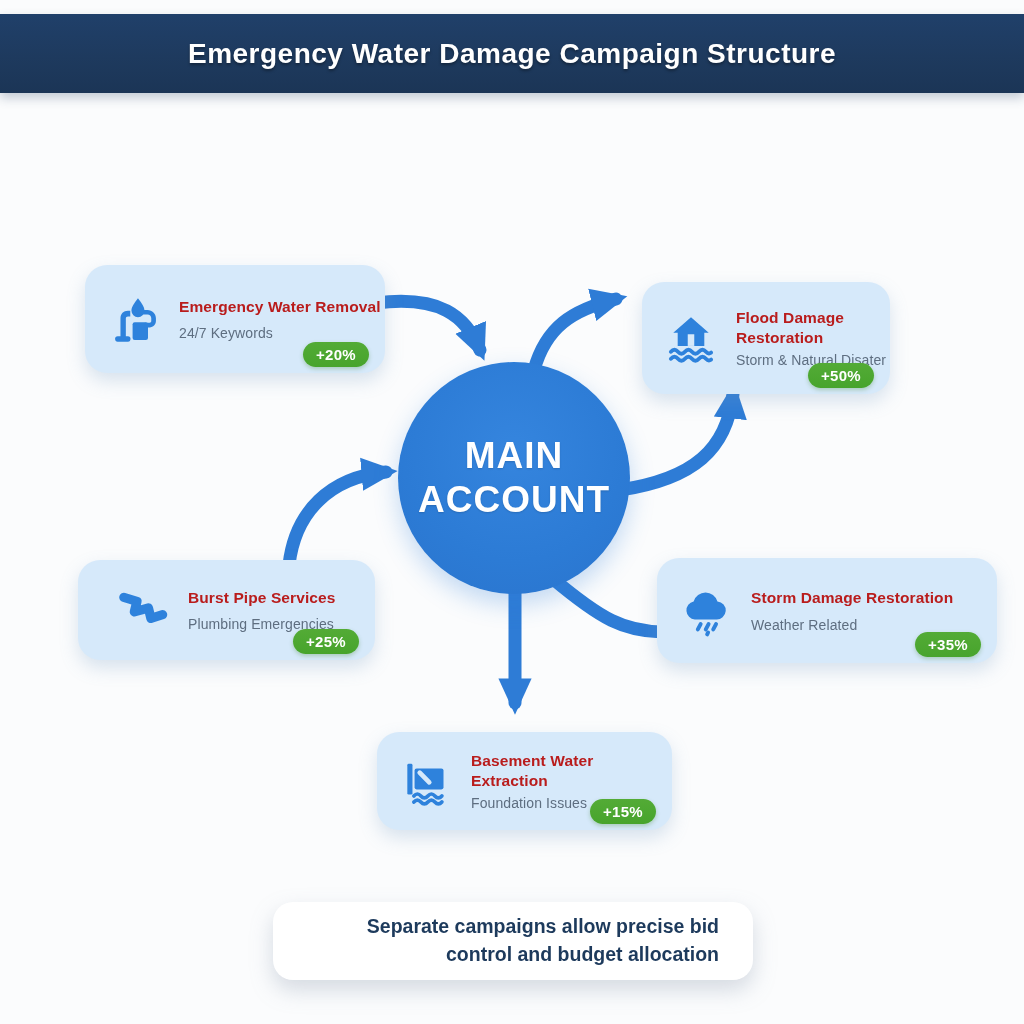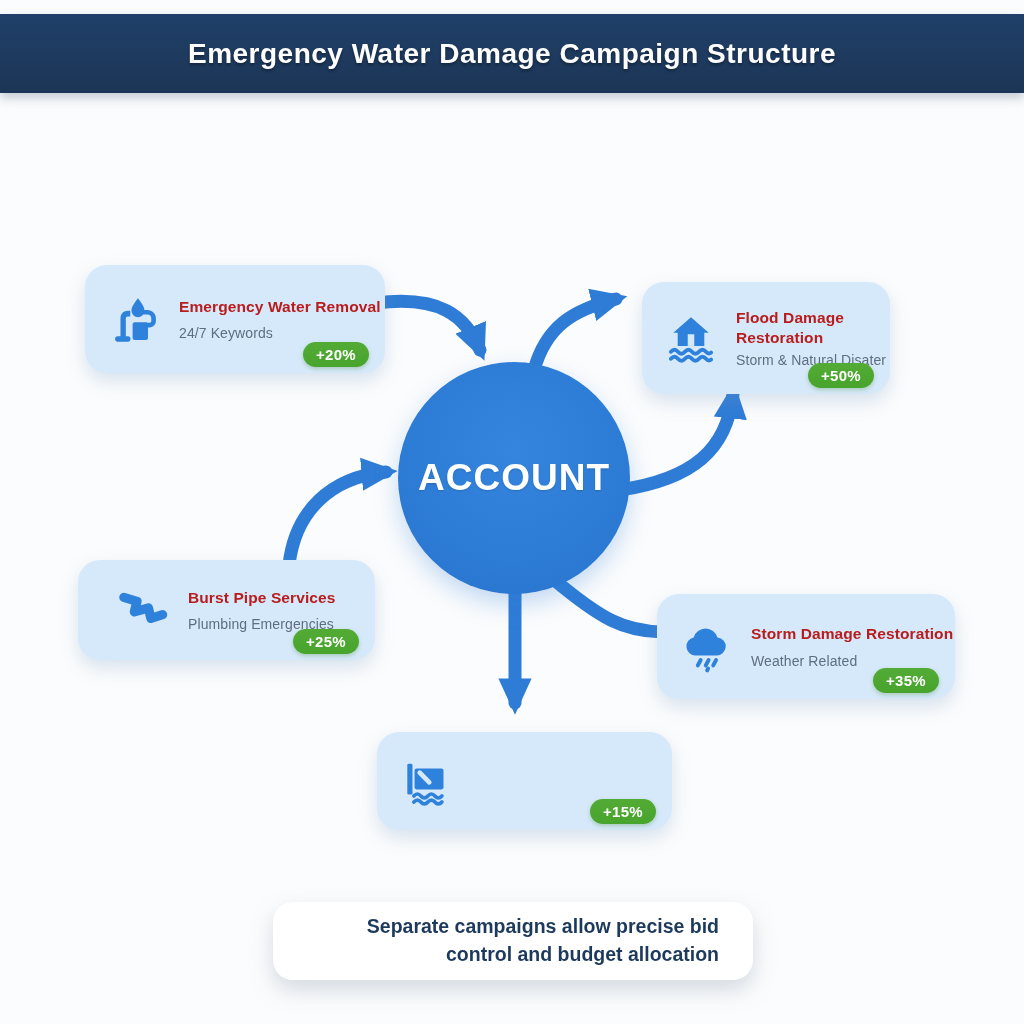--- a/index.html
+++ b/index.html
@@ -55,21 +55,21 @@
   .badge{
     position:absolute;right:16px;bottom:6px;
     background:linear-gradient(180deg,#53ab36 0%,#47a42c 100%);
     color:#fff;font-weight:bold;font-size:15px;
     padding:4px 13px;border-radius:15px;letter-spacing:.3px;
     box-shadow:0 2px 4px rgba(60,130,40,.3);
   }
   #card-emergency{left:85px;top:265px;width:300px;height:108px;}
   #card-flood{left:642px;top:266px;width:248px;height:112px;margin-top:16px;}
   #card-burst{left:78px;top:560px;width:297px;height:100px;padding-left:36px;}
-  #card-storm{left:657px;top:558px;width:298px;height:105px;margin-top:36px;}
+  #card-storm{left:657px;top:558px;width:340px;height:105px;}
   #card-basement{left:377px;top:732px;width:295px;height:98px;}
   #card-flood .title{max-width:160px;}
   #card-basement .title{max-width:175px;}
   
   .note{
     position:absolute;left:273px;top:902px;width:480px;height:78px;z-index:3;
     background:#ffffff;border-radius:20px;
     box-shadow:0 10px 22px rgba(140,155,175,.35);
     display:flex;align-items:center;justify-content:center;text-align:right;
     padding:0 34px;box-sizing:border-box;
@@ -95,20 +95,21 @@
       <path d="M 376 303 C 440 295 466 316 480 350" marker-end="url(#ah)"></path>
       <path d="M 534 370 C 546 327 572 310 616 299" marker-end="url(#ah)"></path>
       <path d="M 620 490 C 694 479 727 449 733 394" marker-end="url(#ah)"></path>
       <path d="M 289 565 C 295 512 330 477 386 472" marker-end="url(#ah)"></path>
       <path d="M 552 578 C 602 620 624 631 662 632"></path>
       <path d="M 515 585 L 515 703" marker-end="url(#ah)"></path>
     </g>
   </svg>
 
   <div class="main-circle">
+    <span class="line">MAIN</span>
     <span class="line">ACCOUNT</span>
   </div>
 
   <div class="card" id="card-emergency">
     <span class="icon">
       <svg width="56" height="56" viewBox="0 0 24 24" fill="#2e82dc">
         <path d="M6.2 21v-9.2c0-2 1.3-3.3 3.2-3.3h1v2.4h-1c-.6 0-.9.3-.9.9V21z"></path>
         <rect x="3.9" y="19.4" width="6.6" height="2.3" rx="1.1"></rect>
         <rect x="11.4" y="13.4" width="6.6" height="7.6" rx="0.9"></rect>
         <path d="M16.6 15.6v-2h2.1c.4 0 .7-.3.7-.7v-1.2c0-.9-.7-1.6-1.6-1.6h-3.9v-2h3.9c2 0 3.6 1.6 3.6 3.6v1.2c0 1.5-1.2 2.7-2.7 2.7z"></path>
@@ -177,20 +178,24 @@
       <svg width="56" height="56" viewBox="0 0 24 24" fill="#2e82dc">
         <rect x="4" y="4.6" width="2.2" height="13.2" rx="0.6"></rect>
         <rect x="7.1" y="6.6" width="12.4" height="9" rx="0.9"></rect>
         <path d="M9.3 8.4l4.1 4.2" stroke="#d6e9fa" stroke-width="2" stroke-linecap="round"></path>
         <g stroke="#2e82dc" stroke-width="1.6" fill="none" stroke-linecap="round">
           <path d="M6.8 18.4c1-1.1 2-1.1 3 0s2 1.1 3 0 2-1.1 3 0 2 1.1 3 0"></path>
           <path d="M6.8 21c1-1.1 2-1.1 3 0s2 1.1 3 0 2-1.1 3 0 2 1.1 3 0"></path>
         </g>
       </svg>
     </span>
+    <span class="txt">
+      <span class="title">Basement Water Extraction</span>
+      <span class="subtitle nowrap">Foundation Issues</span>
+    </span>
     <span class="badge">+15%</span>
   </div>
 
   <div class="note">
     <p>Separate campaigns allow precise bid control and budget allocation</p>
   </div>
 
 </div>
 
 </body></html>

